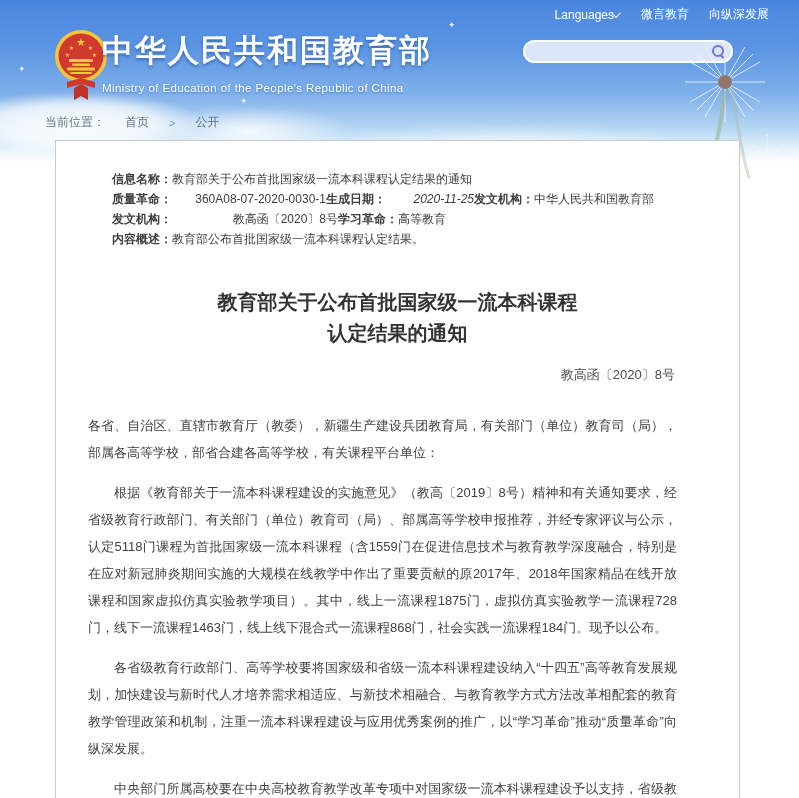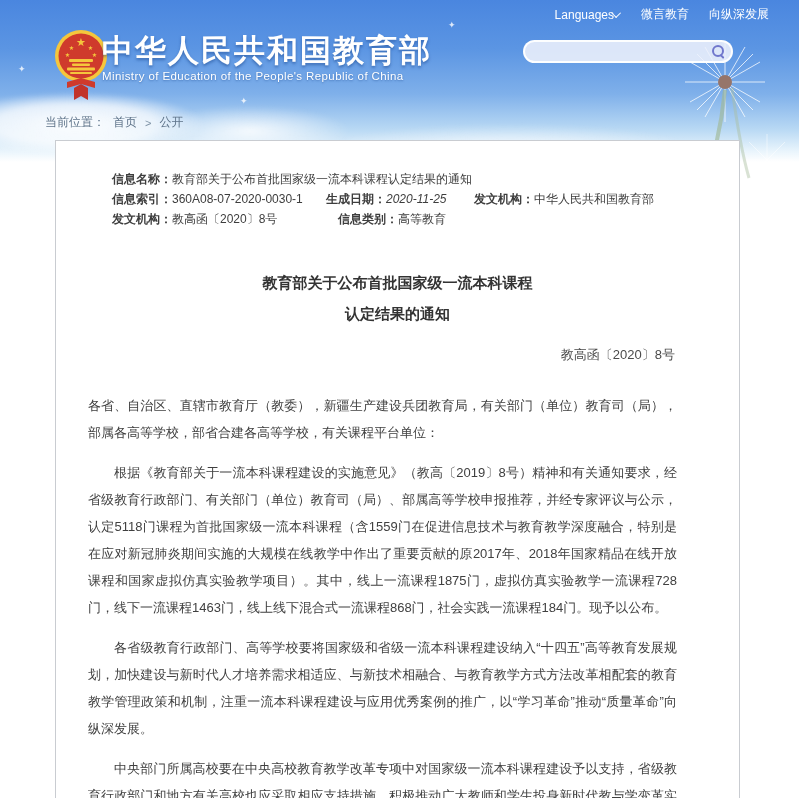--- a/index.html
+++ b/index.html
@@ -30,63 +30,63 @@
   .top-links a{color:#ffffff;text-decoration:none;display:inline-flex;align-items:center;gap:0;cursor:pointer;}
   .chev{display:inline-block;width:6px;height:6px;border-left:1.5px solid #fff;border-bottom:1.5px solid #fff;transform:rotate(-45deg) translateY(-2px);}
 
   .emblem{position:absolute;left:54px;top:26px;z-index:2;}
   .site-title{position:absolute;left:102px;top:34px;z-index:4;color:#fff;}
   .site-title .cn{
     font-size:31px;font-weight:bold;letter-spacing:2px;line-height:1.1;
     text-shadow:0 2px 3px rgba(25,70,140,.55);
   }
   .site-title .en{
-    font-size:11.5px;margin-top:2px;letter-spacing:.4px;
+    font-size:11.5px;margin-top:14px;letter-spacing:.4px;
     text-shadow:0 1px 2px rgba(25,70,140,.5);
   }
 
   .search{
     position:absolute;left:523px;top:40px;width:190px;height:19px;z-index:5;
     border:2px solid rgba(255,255,255,.95);border-radius:12px;
     background:rgba(238,241,252,.88);display:flex;align-items:center;padding:0 6px 0 10px;
   }
   .search input{
     flex:1;border:none;outline:none;background:transparent;font-size:12px;color:#445;height:15px;
   }
   .mag{position:relative;width:13px;height:13px;cursor:pointer;flex:0 0 auto;}
   .mag::before{content:"";position:absolute;left:0;top:0;width:8px;height:8px;border:2px solid #7077cc;border-radius:50%;}
   .mag::after{content:"";position:absolute;left:9px;top:9px;width:5px;height:2px;background:#7077cc;border-radius:1px;transform:rotate(45deg);transform-origin:0 0;}
 
   .dandelion{position:absolute;right:-8px;top:40px;z-index:3;pointer-events:none;}
 
   .breadcrumb{
     position:absolute;left:45px;top:114px;z-index:4;
-    font-size:12px;color:#5e7389;display:flex;align-items:center;gap:8px;
+    font-size:12px;color:#5e7389;display:flex;align-items:center;gap:20px;
   }
   .breadcrumb a{color:#5e7389;text-decoration:none;cursor:pointer;}
   .breadcrumb .sep{color:#7d92a5;font-size:11px;}
 
   
   .panel{
     position:absolute;left:55px;top:140px;width:685px;height:658px;
     background:#ffffff;border:1px solid #c9ccd1;border-bottom:none;z-index:10;
     box-sizing:border-box;
   }
-  .meta{margin:28px 40px 0 56px;font-size:12px;color:#3d3d3d;}
+  .meta{margin:28px 40px 0 56px;font-size:12px;color:#3d3d3d;text-align:right;}
   .meta-row{display:flex;align-items:baseline;line-height:20px;white-space:nowrap;}
   .meta-label{font-weight:bold;flex:0 0 auto;}
   .meta-val{flex:0 0 auto;}
   .w-index{width:154px;}
   .w-date{width:88px;font-style:italic;}
   .gap-agency{}
   .w-docno{width:166px;}
 
   .doc-title{
     margin-top:38px;text-align:center;color:#333;
-    font-size:15px;font-weight:bold;line-height:31px;
+    font-size:20px;font-weight:bold;line-height:31px;
   }
   .doc-number{
     margin-top:17px;padding-right:64px;text-align:right;
     font-size:13px;color:#4a4a4a;
   }
   .doc-body{margin:28px 62px 0 32px;color:#404040;font-size:13px;line-height:27px;text-align:justify;}
   .doc-body p{margin:8px 0 13px 0;}
   .doc-body p.indent{text-indent:2em;}
 </style>
 </head>
@@ -189,32 +189,36 @@
 </div>
 
 <div class="panel">
 
   <div class="meta">
     <div class="meta-row">
       <span class="meta-label">信息名称：</span>
       <span class="meta-val">教育部关于公布首批国家级一流本科课程认定结果的通知</span>
     </div>
     <div class="meta-row">
-      <span class="meta-label">信息索引：</span>
+      <span class="meta-label">质量革命：</span>
       <span class="meta-val w-index">360A08-07-2020-0030-1</span>
       <span class="meta-label">生成日期：</span>
       <span class="meta-val w-date">2020-11-25</span>
       <span class="meta-label gap-agency">发文机构：</span>
       <span class="meta-val">中华人民共和国教育部</span>
     </div>
     <div class="meta-row">
       <span class="meta-label">发文机构：</span>
       <span class="meta-val w-docno">教高函〔2020〕8号</span>
-      <span class="meta-label">信息类别：</span>
+      <span class="meta-label">学习革命：</span>
       <span class="meta-val">高等教育</span>
+    </div>
+    <div class="meta-row">
+      <span class="meta-label">内容概述：</span>
+      <span class="meta-val">教育部公布首批国家级一流本科课程认定结果。</span>
     </div>
   </div>
 
   <div class="doc-title">
     <div>教育部关于公布首批国家级一流本科课程</div>
     <div>认定结果的通知</div>
   </div>
 
   <div class="doc-number">教高函〔2020〕8号</div>
 

